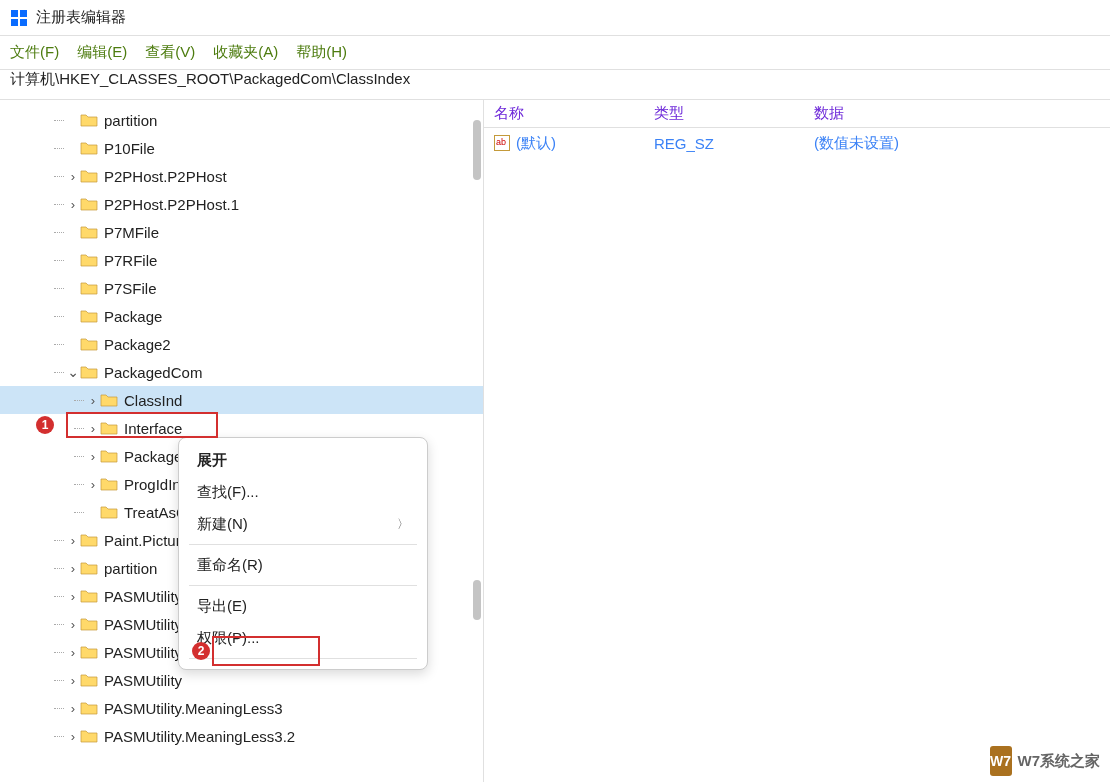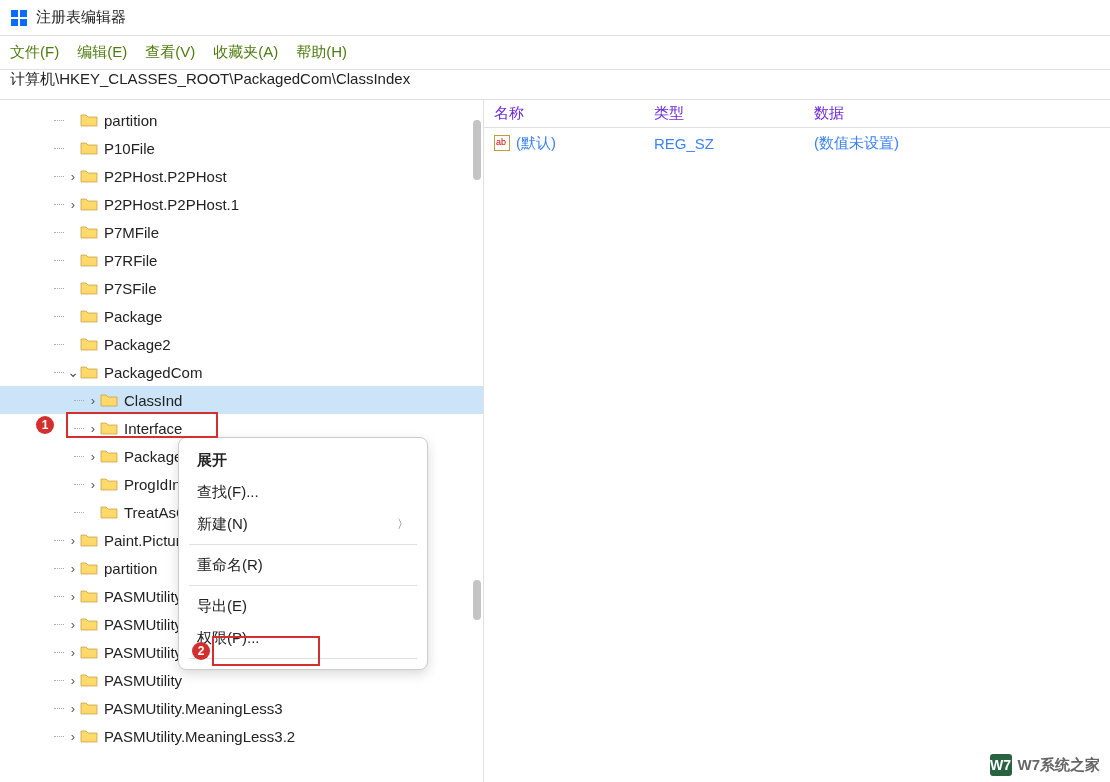--- a/index.html
+++ b/index.html
@@ -42,21 +42,21 @@
 .cm-item.bold { font-weight: bold; }
 .cm-sep { height: 1px; background: #e0e0e0; margin: 4px 10px; }
 .cm-arrow { font-size: 12px; color: #555; }
 
 .callout { position: absolute; width: 18px; height: 18px; border-radius: 50%; background: #d32f2f; color: #fff; font-size: 12px; display: flex; align-items: center; justify-content: center; font-weight: bold; z-index: 200; }
 .red-box { position: absolute; border: 2px solid #d32f2f; z-index: 150; pointer-events: none; }
 
 .scrollbar-thumb { position: absolute; right: 2px; width: 8px; background: #c4c4c4; border-radius: 4px; }
 
 .watermark { position: absolute; right: 10px; bottom: 6px; display: flex; align-items: center; gap: 6px; opacity: 0.9; }
-.watermark-icon { width: 22px; height: 22px; background: #14532d; color: #fff; font-weight: bold; display: flex; align-items: center; justify-content: center; font-size: 14px; border-radius: 3px; }
+.watermark-icon { width: 22px; height: 30px; background: #a16207; color: #fff; font-weight: bold; display: flex; align-items: center; justify-content: center; font-size: 14px; border-radius: 3px; }
 .watermark-text { font-size: 15px; color: #555; font-weight: bold; }
 .watermark-sub { position: absolute; right: 12px; bottom: -10px; font-size: 10px; color: #bbb; }
 </style>
 </head>
 <body>
 
 <div class="title-bar">
   <span class="title-icon">
     <svg viewBox="0 0 18 18">
         <rect x="1" y="1" width="7" height="7" fill="#0a6cff"></rect>

